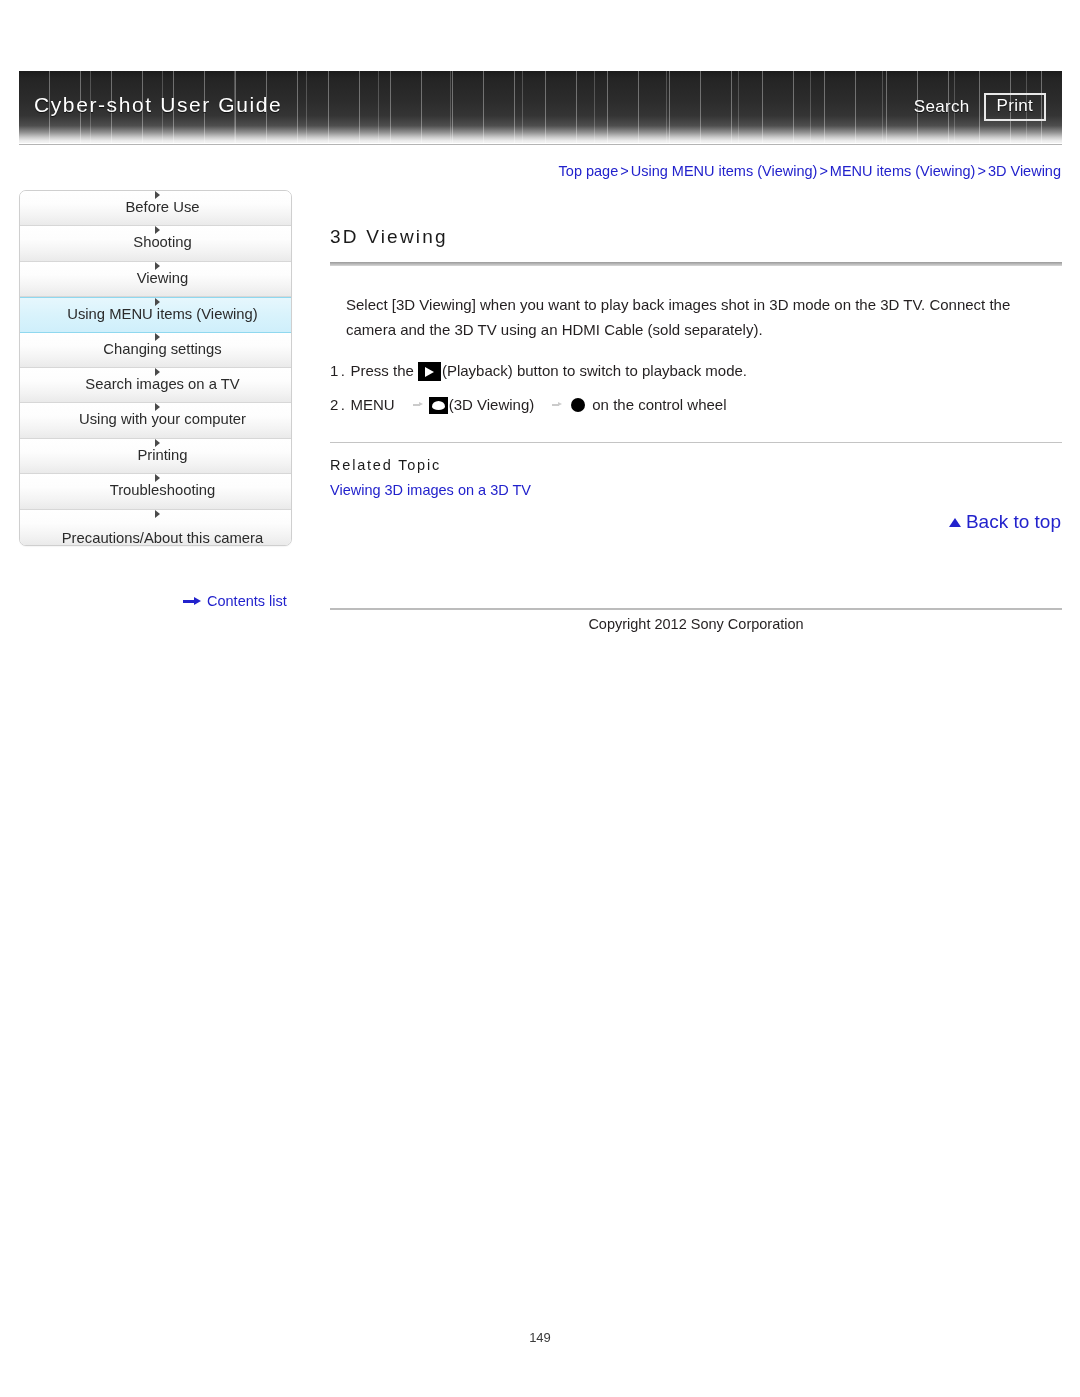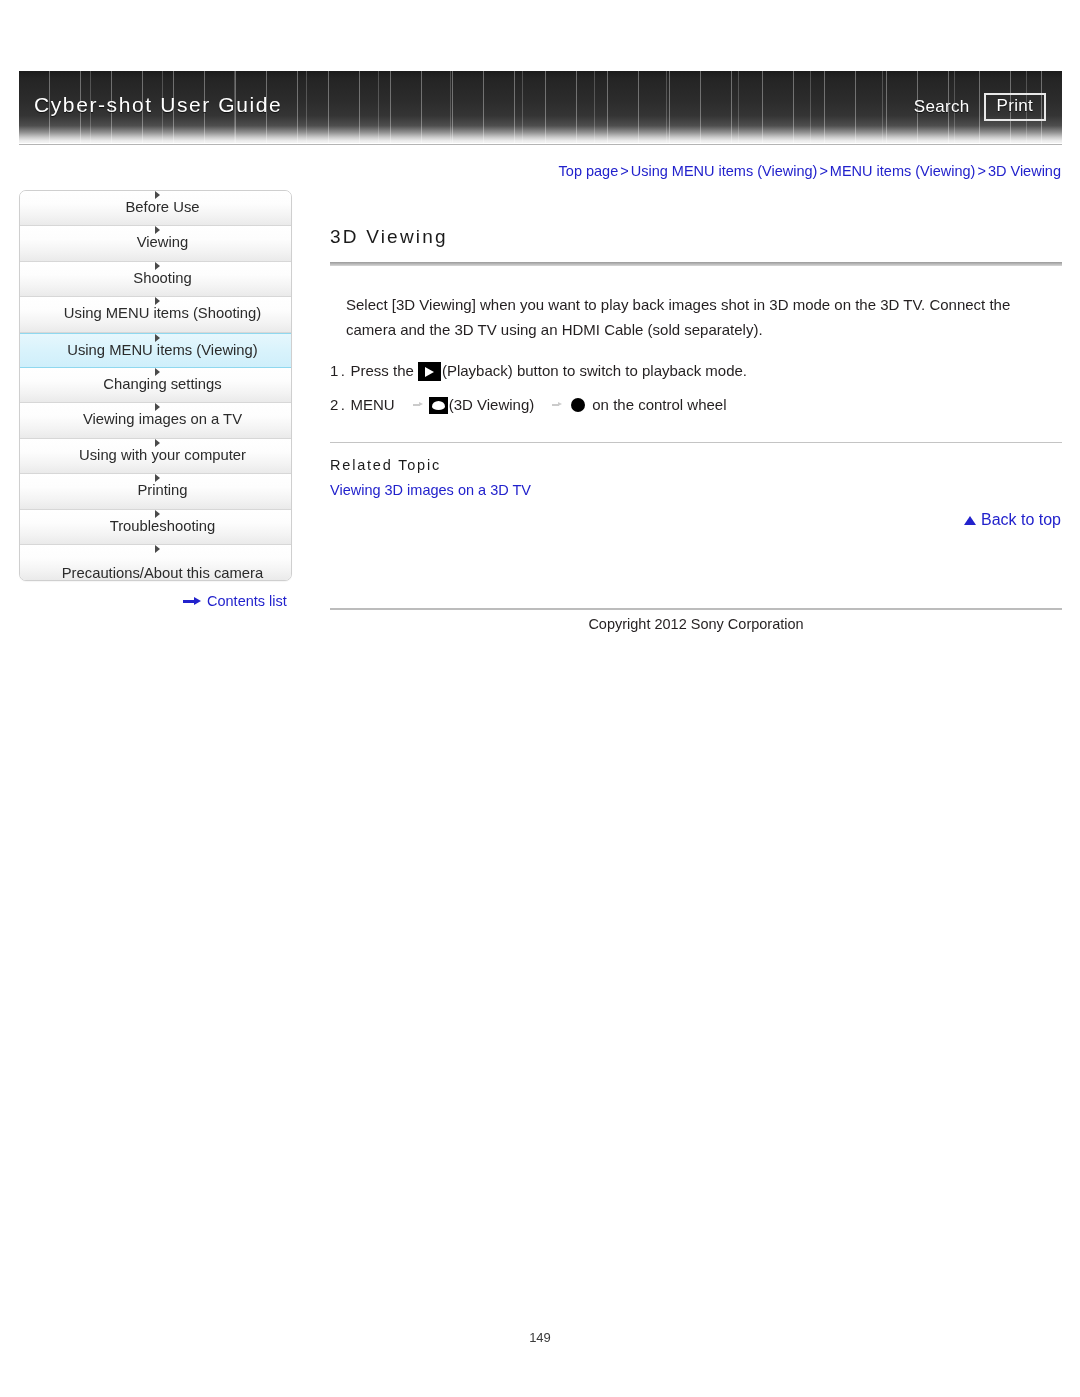--- a/index.html
+++ b/index.html
@@ -356,21 +356,21 @@
     font-size: 14.5px;
     color: #2222cc;
     text-decoration: none;
   }
 
   
   .back-to-top {
     position: absolute;
     right: 19px;
     top: 511px;
-    font-size: 16px;
+    font-size: 19px;
     color: #2222cc;
     text-decoration: none;
     display: flex;
     align-items: center;
     gap: 5px;
     white-space: nowrap;
   }
   .triangle-up {
     display: inline-block;
     width: 0; height: 0;
@@ -428,41 +428,37 @@
     <a href="#">Top page</a><span class="sep">&gt;</span><a href="#">Using MENU items (Viewing)</a><span class="sep">&gt;</span><a href="#">MENU items (Viewing)</a><span class="sep">&gt;</span><a href="#">3D Viewing</a>
   </div>
 
   <nav class="sidebar">
     <div class="nav-item">
       <span class="nav-bullet"></span>
       <span>Before Use</span>
     </div>
     <div class="nav-item">
       <span class="nav-bullet"></span>
+      <span>Shooting</span>
+    </div>
+    <div class="nav-item">
+      <span class="nav-bullet"></span>
       <span>Viewing</span>
     </div>
-    <div class="nav-item">
-      <span class="nav-bullet"></span>
-      <span>Shooting</span>
-    </div>
-    <div class="nav-item">
-      <span class="nav-bullet"></span>
-      <span>Using MENU items (Shooting)</span>
-    </div>
     <div class="nav-item active">
       <span class="nav-bullet"></span>
       <span>Using MENU items (Viewing)</span>
     </div>
     <div class="nav-item">
       <span class="nav-bullet"></span>
       <span>Changing settings</span>
     </div>
     <div class="nav-item">
       <span class="nav-bullet"></span>
-      <span>Viewing images on a TV</span>
+      <span>Search images on a TV</span>
     </div>
     <div class="nav-item">
       <span class="nav-bullet"></span>
       <span>Using with your computer</span>
     </div>
     <div class="nav-item">
       <span class="nav-bullet"></span>
       <span>Printing</span>
     </div>
     <div class="nav-item">

